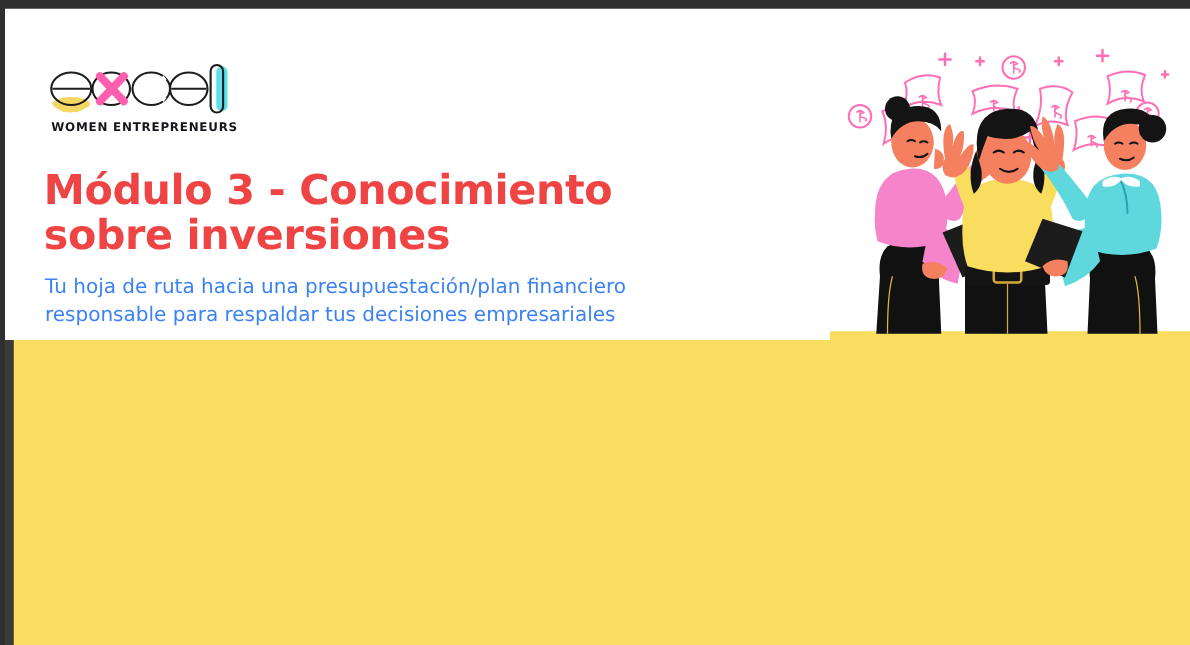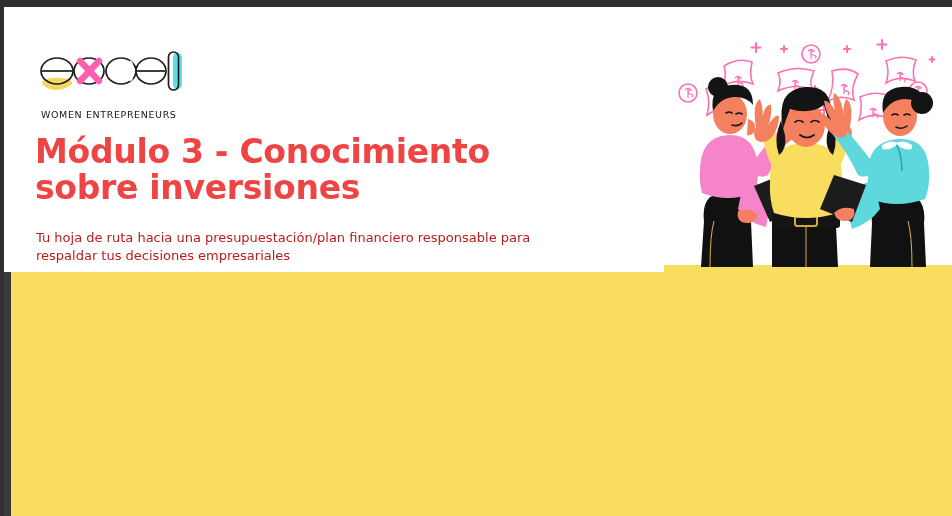--- a/index.html
+++ b/index.html
@@ -14,26 +14,26 @@
   
   .edge-top{position:absolute;left:0;top:0;width:952px;height:7px;background:#2f2f2f;z-index:60;}
   .edge-left{position:absolute;left:0;top:0;width:4px;height:516px;background:#2f2f2f;z-index:60;}
   .edge-left2{position:absolute;left:4px;top:272px;width:7px;height:244px;background:#3a3a3a;z-index:60;}
 
   
   .hero{position:absolute;left:4px;top:7px;width:948px;height:265px;background:#ffffff;overflow:hidden;}
 
   .logo{position:absolute;left:33px;top:42px;width:152px;height:62px;}
   .logo-mark{position:absolute;left:0;top:0;width:152px;height:44px;}
-  .logo-sub{position:absolute;left:4px;top:60px;font-size:9.5px;font-weight:normal;letter-spacing:.62px;color:#14161c;white-space:nowrap;}
+  .logo-sub{position:absolute;left:4px;top:48px;font-size:9.5px;font-weight:bold;letter-spacing:.62px;color:#14161c;white-space:nowrap;}
 
   .hero-title{position:absolute;left:31px;top:127px;width:520px;
     font-size:33px;line-height:1.09;font-weight:bold;color:#ef4444;letter-spacing:-.3px;}
-  .hero-sub{position:absolute;left:32px;top:222px;width:500px;
-    font-size:13px;line-height:1.42;color:#b91c1c;}
+  .hero-sub{position:absolute;left:32px;top:211px;width:500px;
+    font-size:16px;line-height:1.42;color:#3b82f6;}
 
   .illus{position:absolute;left:660px;top:14px;width:292px;height:258px;}
 
   
   .band{position:absolute;left:4px;top:272px;width:948px;height:244px;background:#f8dd5e;}
 </style>
 </head>
 <body>
 
 <div id="page">

